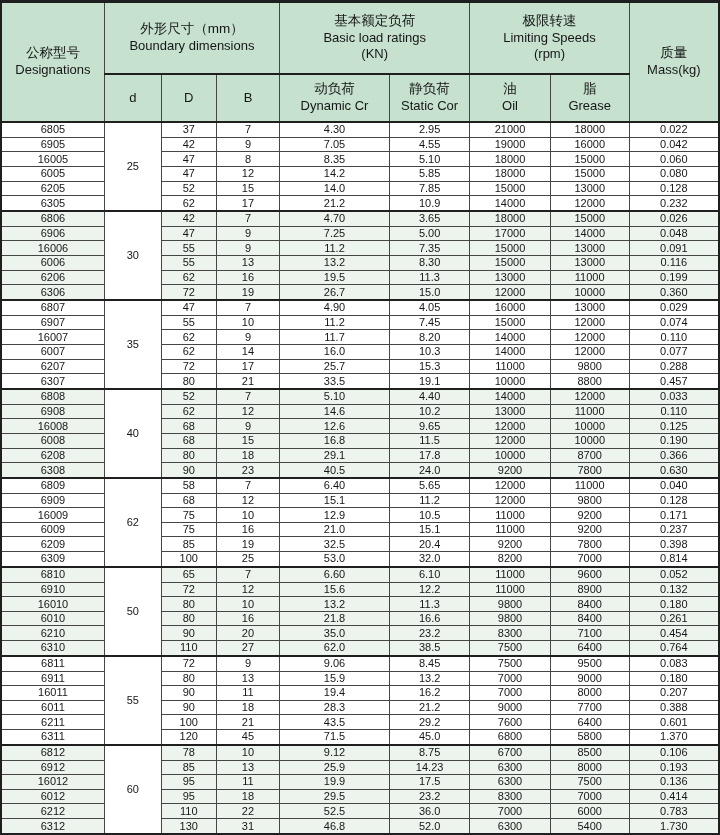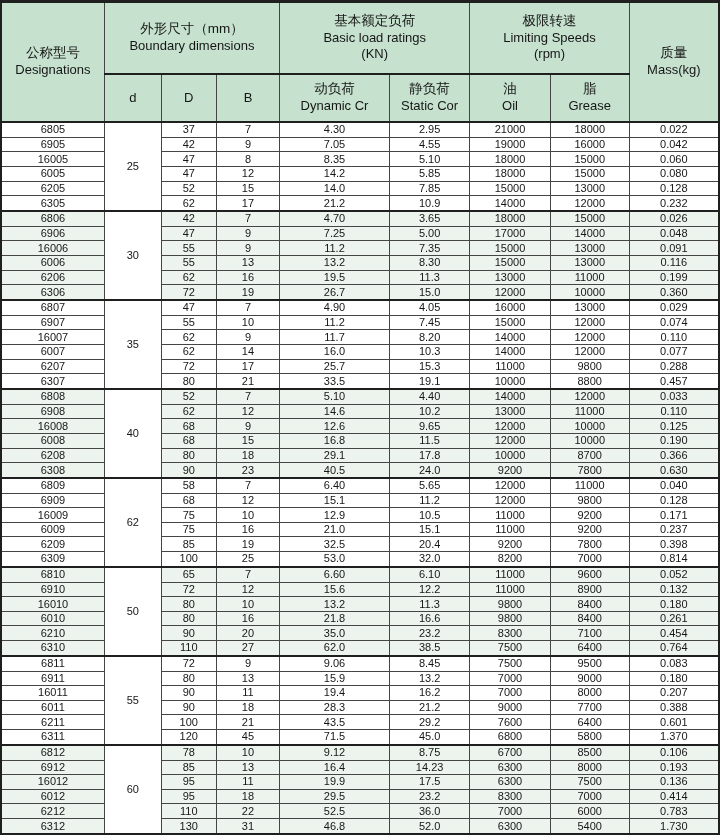--- a/index.html
+++ b/index.html
@@ -535,21 +535,21 @@
         <td>9.12</td>
         <td>8.75</td>
         <td>6700</td>
         <td>8500</td>
         <td>0.106</td>
       </tr>
       <tr class="tint">
         <td>6912</td>
         <td>85</td>
         <td>13</td>
-        <td>16.4</td>
+        <td>25.9</td>
         <td>14.23</td>
         <td>6300</td>
         <td>8000</td>
         <td>0.193</td>
       </tr>
       <tr class="tint">
         <td>16012</td>
         <td>95</td>
         <td>11</td>
         <td>19.9</td>

